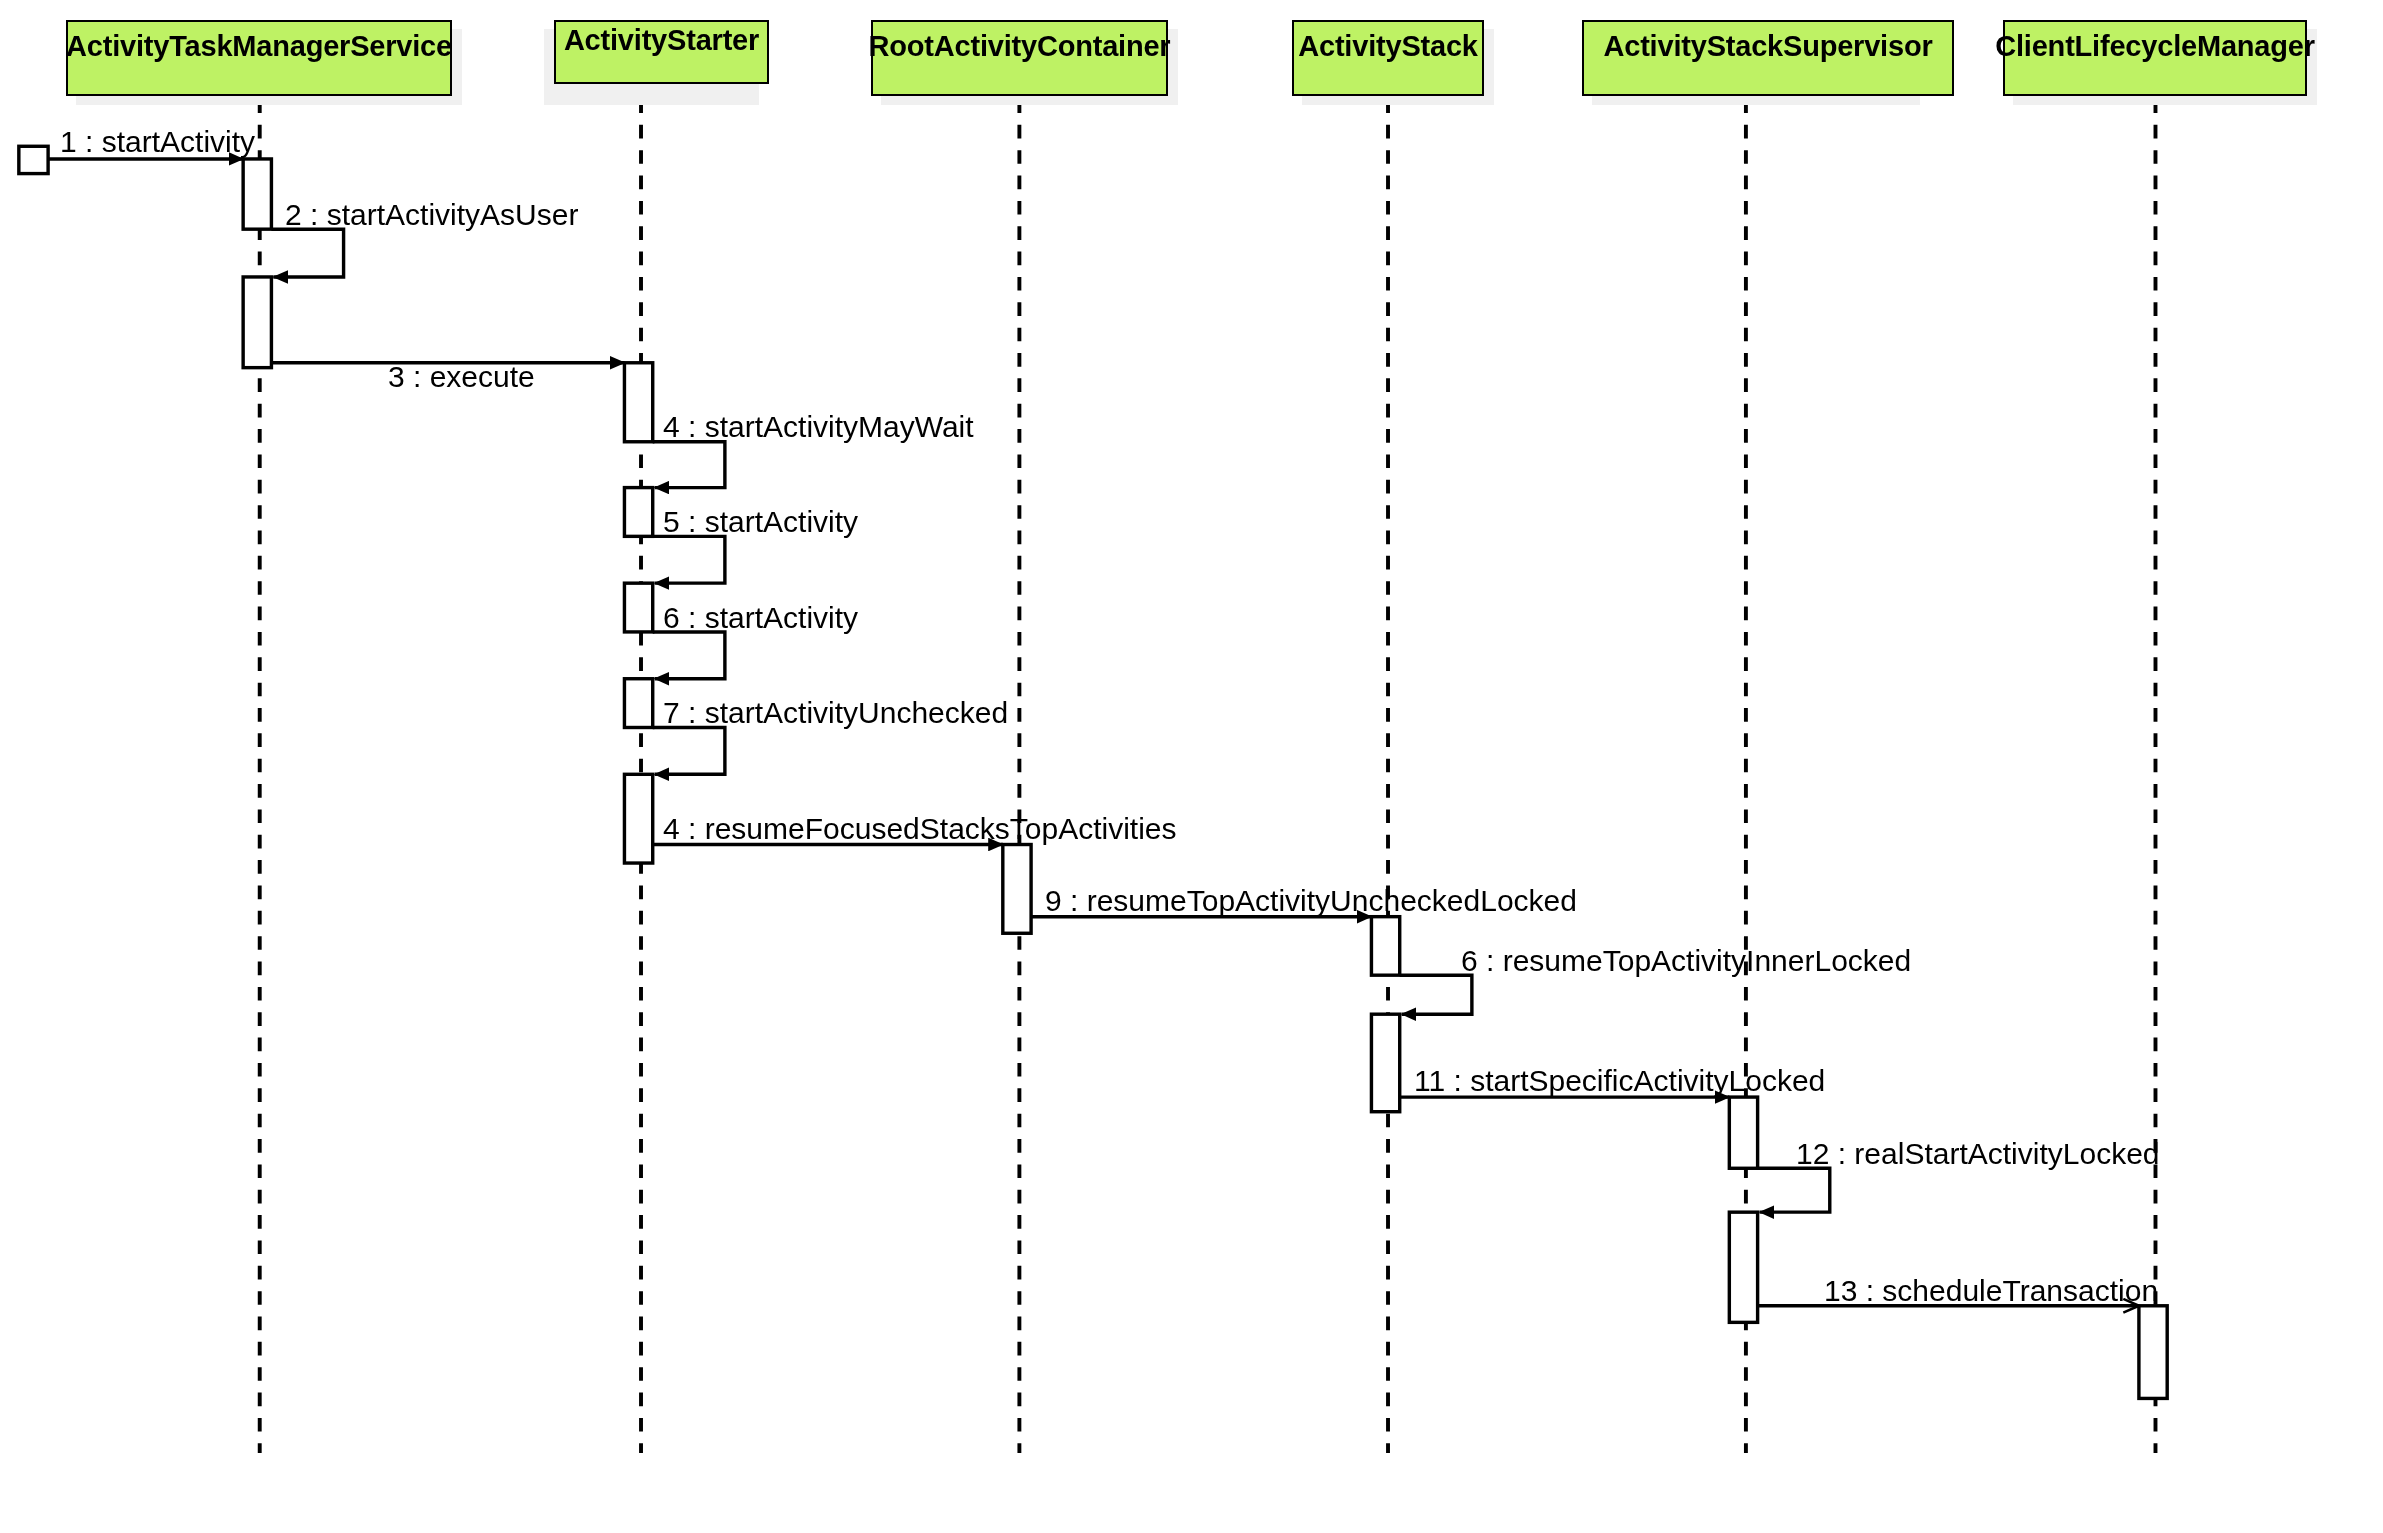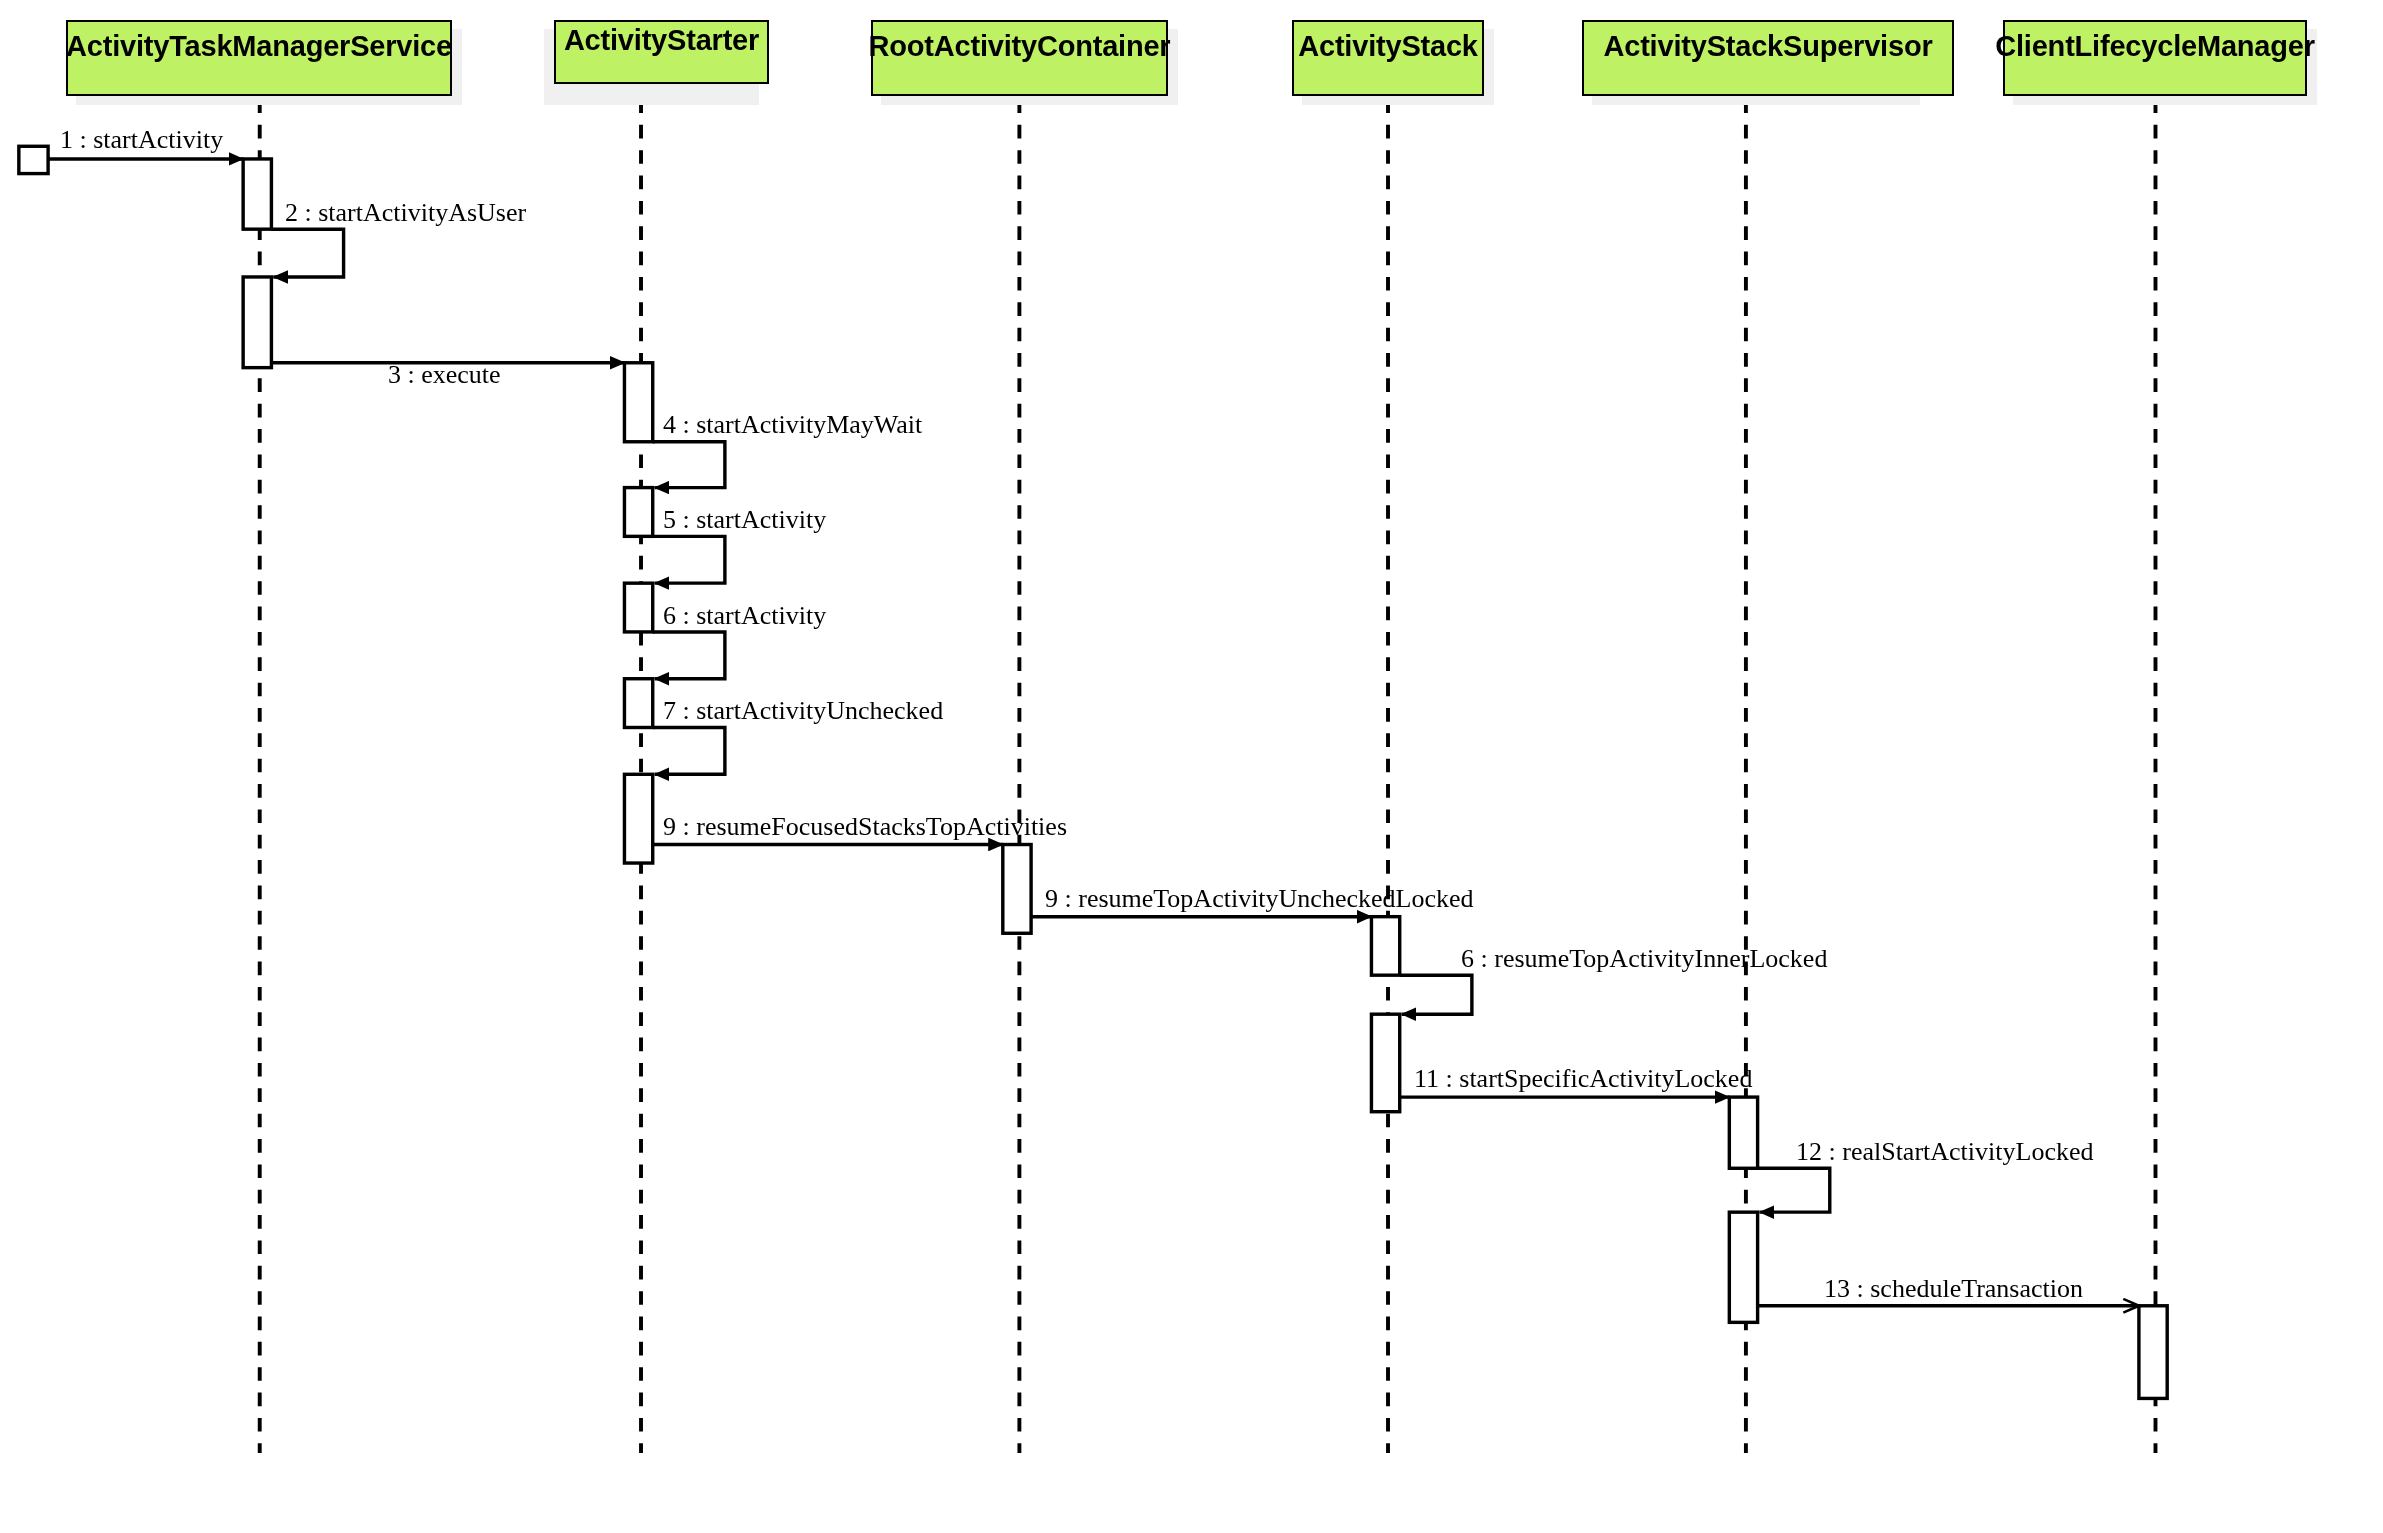--- a/index.html
+++ b/index.html
@@ -24,22 +24,22 @@
     letter-spacing:-0.2px;
     margin-top:-21.5px;
   }
   .lifeline-shadow{
     position:absolute;
     background:#f0f0f0;
     z-index:0;
   }
   .msg-label{
     position:absolute;
-    font-family:Liberation Serif, serif;
-    font-size:26px;
+    font-family:Liberation Sans, sans-serif;
+    font-size:30px;
     color:#000;
     white-space:nowrap;
     line-height:1;
   }
 </style>
 </head>
 <body>
 
 <div id="stage">
   <svg id="svgroot" xmlns="http://www.w3.org/2000/svg" viewBox="0 0 2444 1572" width="2384" height="1533">
@@ -121,21 +121,21 @@
       </div>
     </div>
   <div id="labels-layer">
       <div class="msg-label" style="left: 60px; top: 127px;">1 : startActivity</div>
       <div class="msg-label" style="left: 285px; top: 200px;">2 : startActivityAsUser</div>
       <div class="msg-label" style="left: 388px; top: 332px; margin-top: 30px;">3 : execute</div>
       <div class="msg-label" style="left: 663px; top: 412px;">4 : startActivityMayWait</div>
       <div class="msg-label" style="left: 663px; top: 507px;">5 : startActivity</div>
       <div class="msg-label" style="left: 663px; top: 603px;">6 : startActivity</div>
       <div class="msg-label" style="left: 663px; top: 698px;">7 : startActivityUnchecked</div>
-      <div class="msg-label" style="left: 663px; top: 814px;">9 : resumeFocusedStacksTopActivities</div>
+      <div class="msg-label" style="left: 663px; top: 814px;">4 : resumeFocusedStacksTopActivities</div>
       <div class="msg-label" style="left: 1045px; top: 886px;">9 : resumeTopActivityUncheckedLocked</div>
       <div class="msg-label" style="left: 1461px; top: 946px;">6 : resumeTopActivityInnerLocked</div>
       <div class="msg-label" style="left: 1414px; top: 1066px;">11 : startSpecificActivityLocked</div>
       <div class="msg-label" style="left: 1796px; top: 1139px;">12 : realStartActivityLocked</div>
       <div class="msg-label" style="left: 1824px; top: 1276px;">13 : scheduleTransaction</div>
     </div>
 </div>
 
 
 </body></html>

